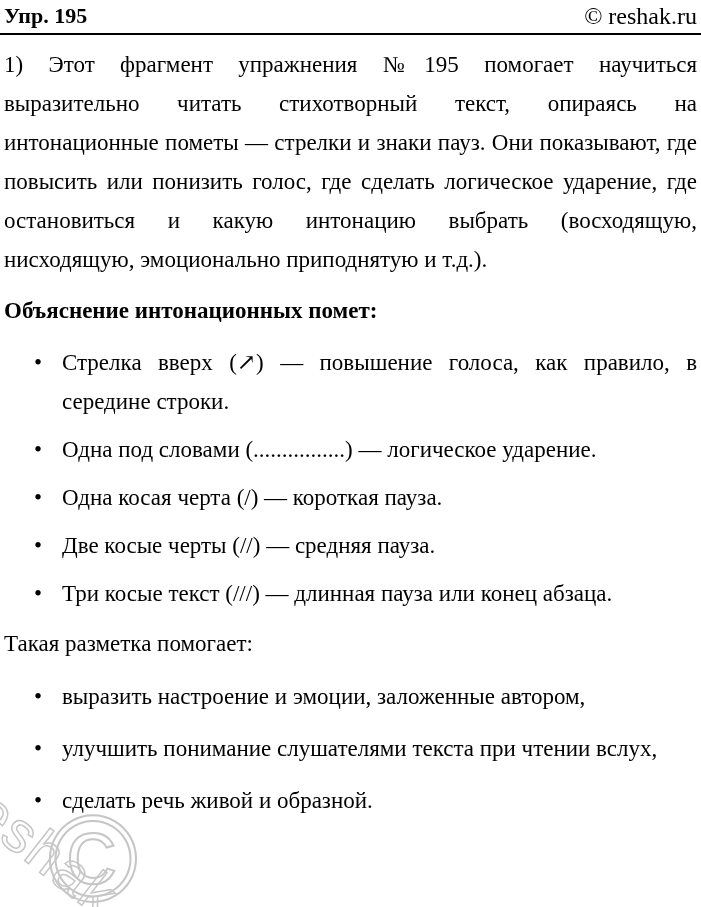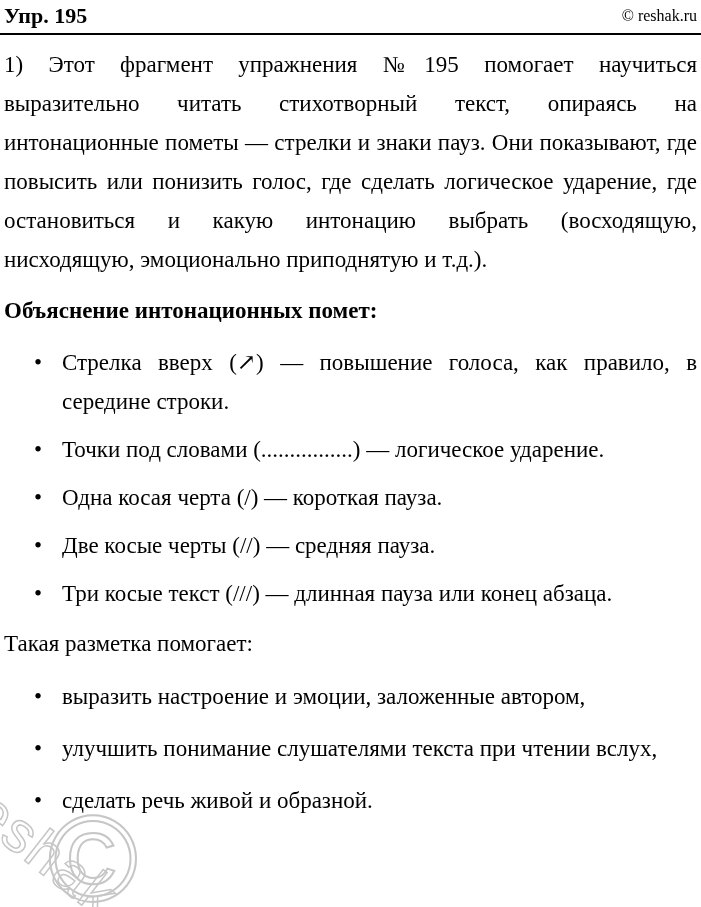--- a/index.html
+++ b/index.html
@@ -20,21 +20,21 @@
     display: flex;
     justify-content: space-between;
     align-items: flex-start;
   }
   .hdr .ex {
     font-weight: 700;
     font-size: 22px;
     line-height: 26px;
   }
   .hdr .cp {
-    font-size: 16px;
+    font-size: 24px;
     line-height: 26px;
   }
   .rule {
     border: none;
     border-top: 2px solid #000;
     margin: 4px -4px 0 -4px;
   }
   p, li, h3 { font-size: 23px; }
   .intro {
     margin: 10px 0 0 0;
@@ -108,21 +108,21 @@
   </div>
 
   <hr class="rule">
 
   <p class="intro">1) Этот фрагмент упражнения №195 помогает научиться выразительно читать стихотворный текст, опираясь на интонационные пометы — стрелки и знаки пауз. Они показывают, где повысить или понизить голос, где сделать логическое ударение, где остановиться и какую интонацию выбрать (восходящую, нисходящую, эмоционально приподнятую и т.д.).</p>
 
   <h3>Объяснение интонационных помет:</h3>
 
   <ul class="l1">
     <li><b class="term">Стрелка вверх (↗)</b><span> — повышение голоса, как правило, в середине строки.</span></li>
-    <li><b class="term">Точки под словами (................)</b><span> — логическое ударение.</span></li>
+    <li><b class="term">Одна под словами (................)</b><span> — логическое ударение.</span></li>
     <li><b class="term">Одна косая черта (/)</b><span> — короткая пауза.</span></li>
     <li><b class="term">Две косые черты (//)</b><span> — средняя пауза.</span></li>
     <li><b class="term">Три косые текст (///)</b><span> — длинная пауза или конец абзаца.</span></li>
   </ul>
 
 
   <p class="lead">Такая разметка помогает:</p>
 
   <ul class="l2">
     <li>выразить настроение и эмоции, заложенные автором,</li>

